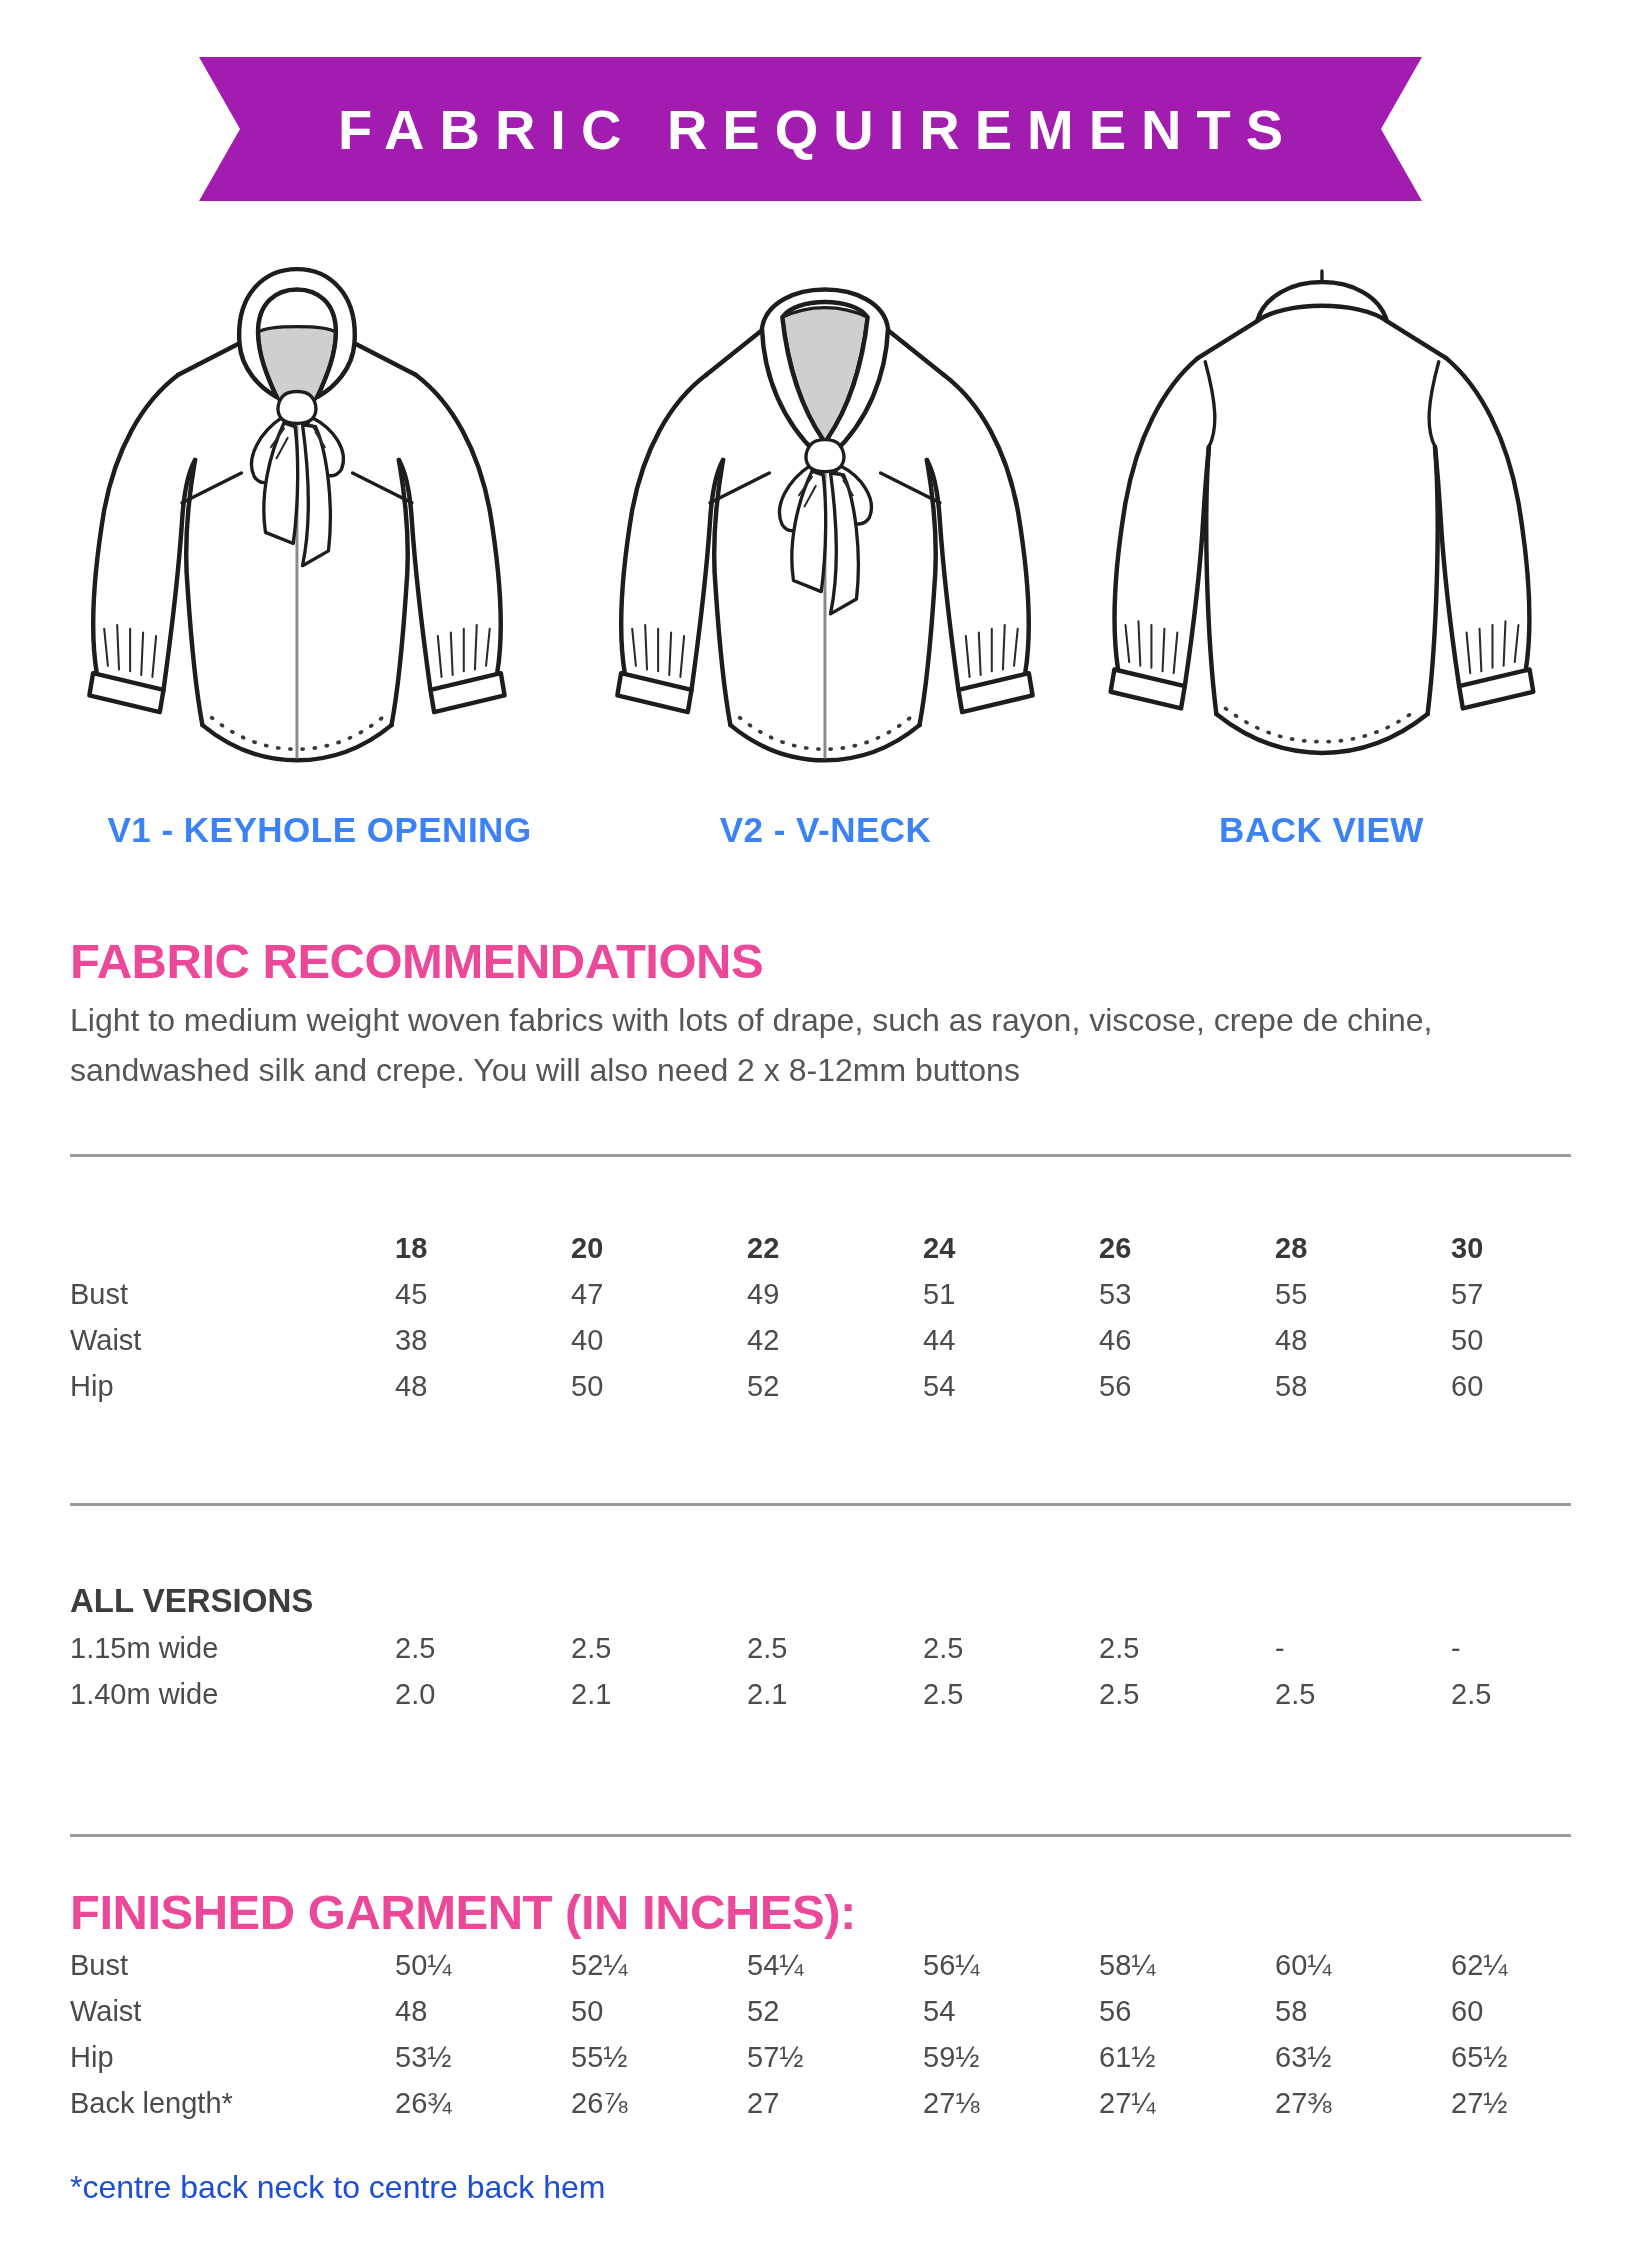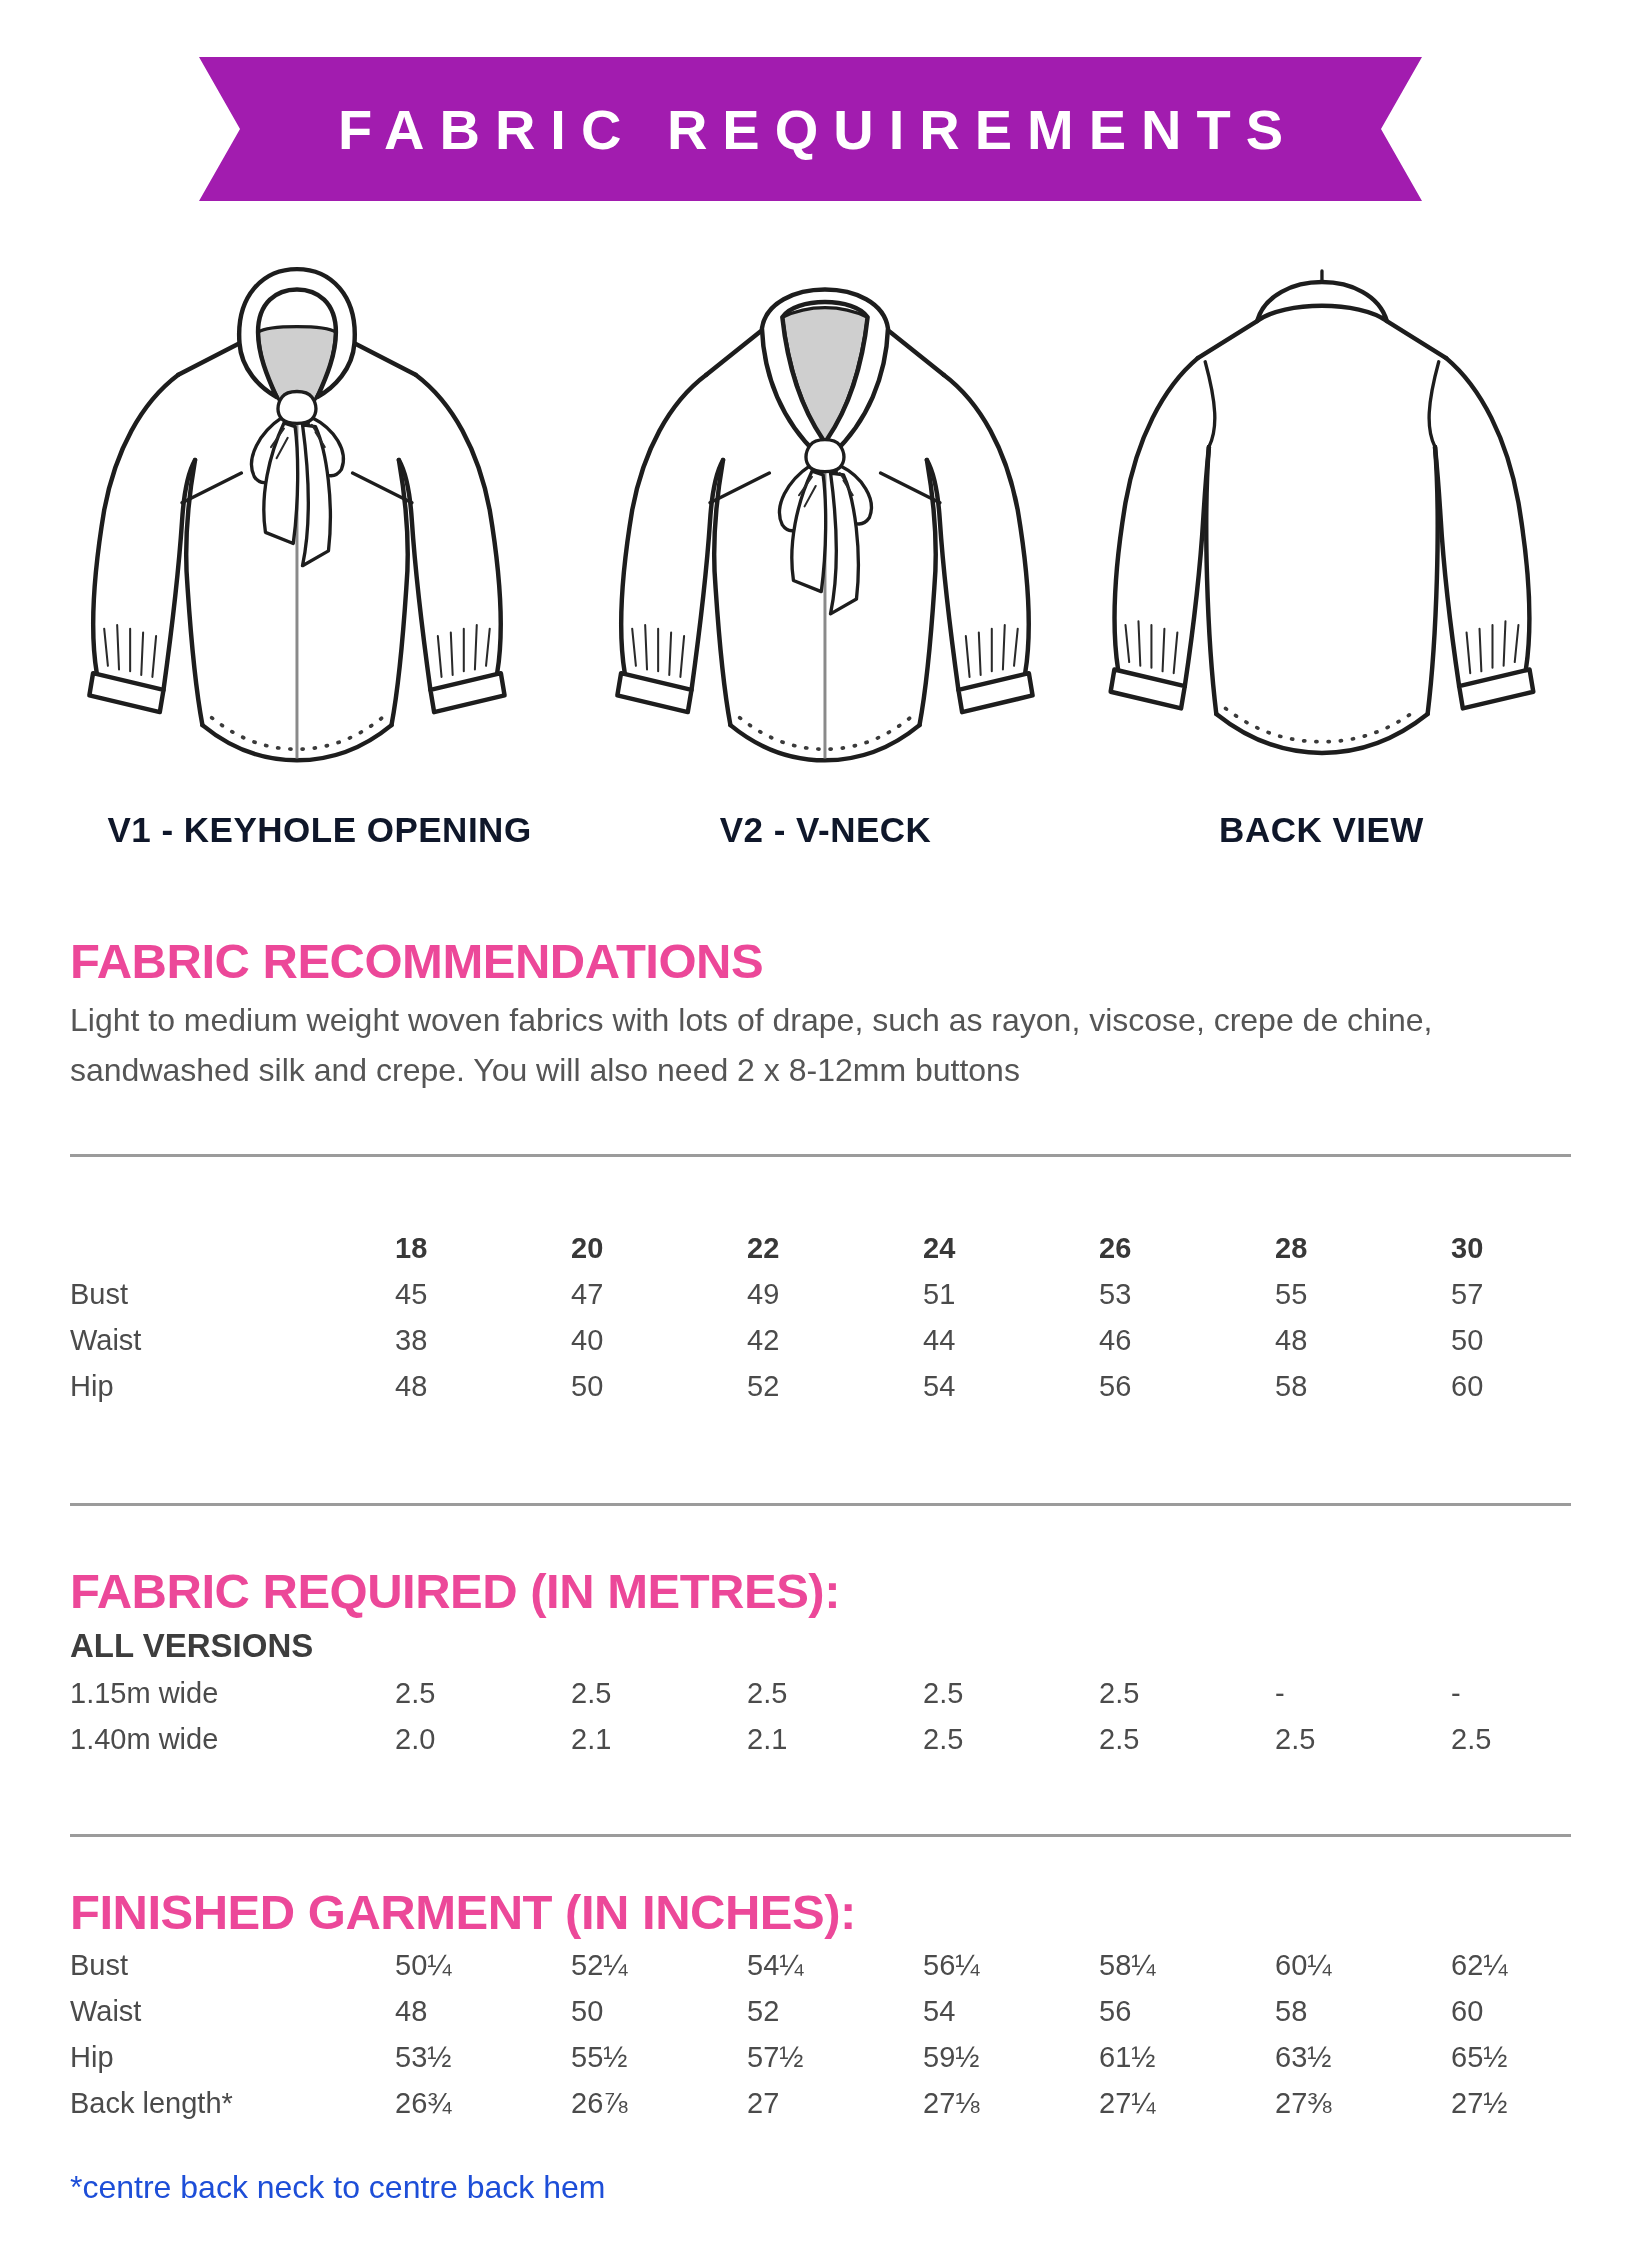--- a/index.html
+++ b/index.html
@@ -17,21 +17,21 @@
   }
   .banner-title{
     color:#ffffff;font-size:56px;font-weight:700;letter-spacing:15px;
     white-space:nowrap;padding-left:15px;
   }
   
   .figure{position:absolute;top:239px;width:519px;height:557px;}
   .figure svg{width:100%;height:100%;display:block;}
   .fig-label{
     position:absolute;top:809px;width:519px;text-align:center;
-    font-size:35px;font-weight:700;color:#0f172a;letter-spacing:0.5px;
+    font-size:35px;font-weight:700;color:#3b82f6;letter-spacing:0.5px;
     line-height:41px;white-space:nowrap;
   }
   
   .section{position:absolute;left:70px;width:1498px;}
   h2{
     margin:0;font-size:49px;line-height:45px;font-weight:700;color:#ec4899;
     letter-spacing:-0.5px;
   }
   .para{
     margin-top:11px;font-size:32px;line-height:50px;color:#555555;font-weight:400;
@@ -214,21 +214,20 @@
     <div class="cell">54</div>
     <div class="cell">56</div>
     <div class="cell">58</div>
     <div class="cell">60</div>
   </div>
 </div>
 
 <div class="divider" style="top:1503px;"></div>
 
 <div class="section" style="top:1569px;">
-  <h2>FABRIC REQUIRED (IN METRES):</h2>
   <div class="subhead">ALL VERSIONS</div>
   <div class="tbl-row mt6">
     <div class="cell label">1.15m wide</div>
     <div class="cell">2.5</div>
     <div class="cell">2.5</div>
     <div class="cell">2.5</div>
     <div class="cell">2.5</div>
     <div class="cell">2.5</div>
     <div class="cell">-</div>
     <div class="cell">-</div>

